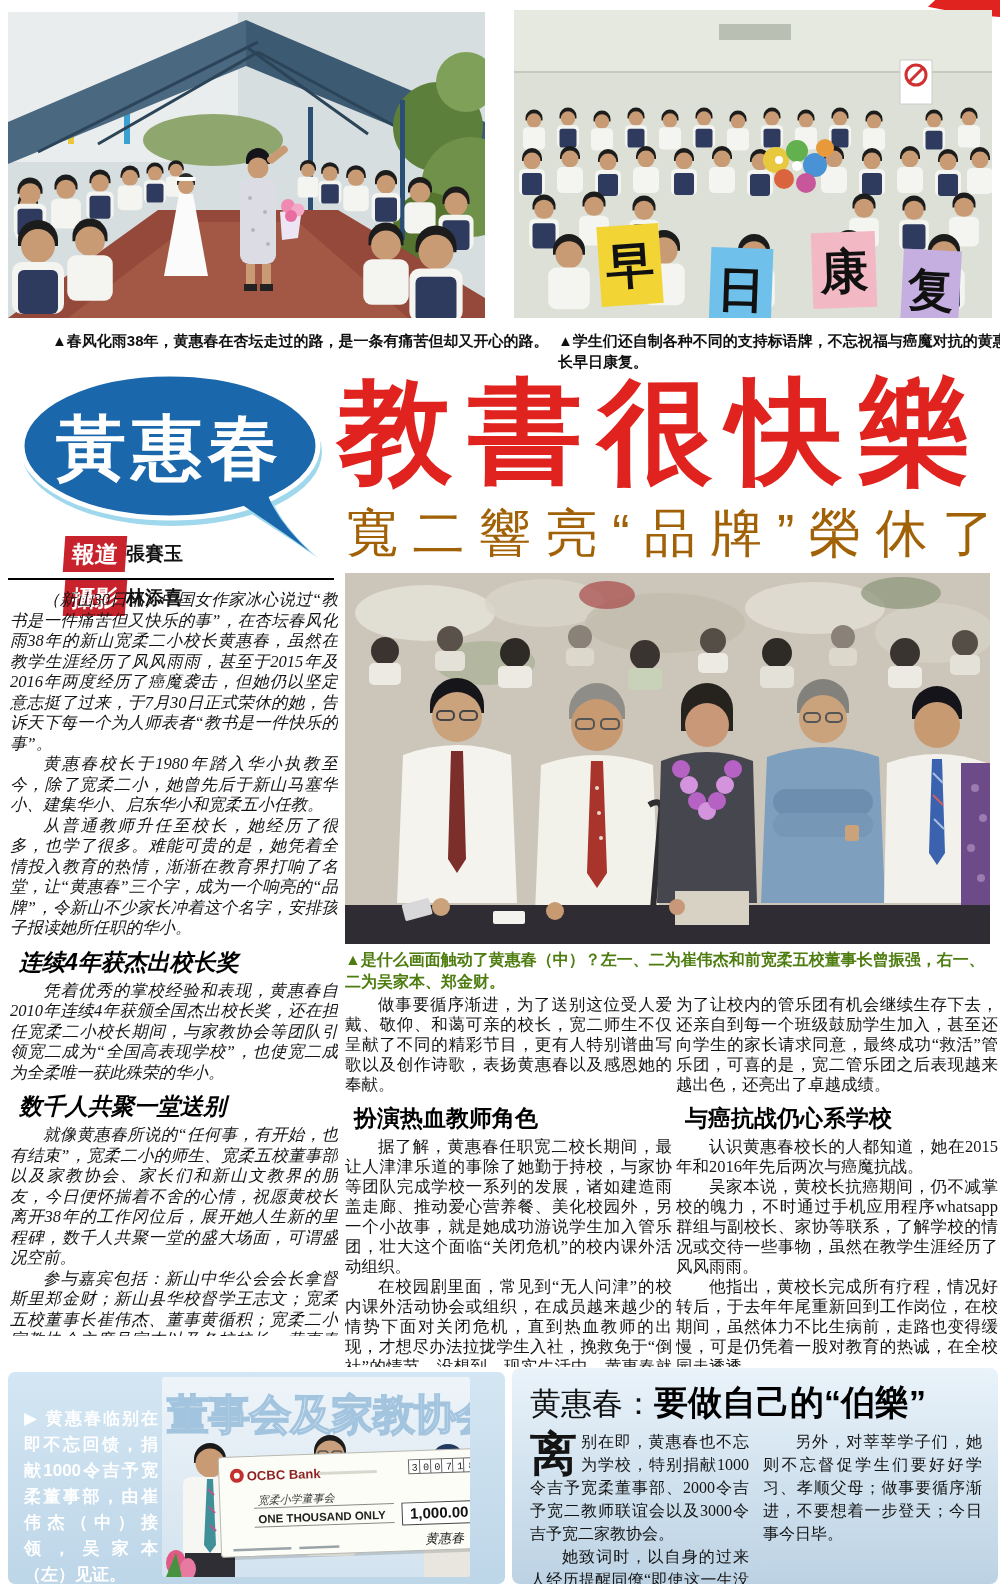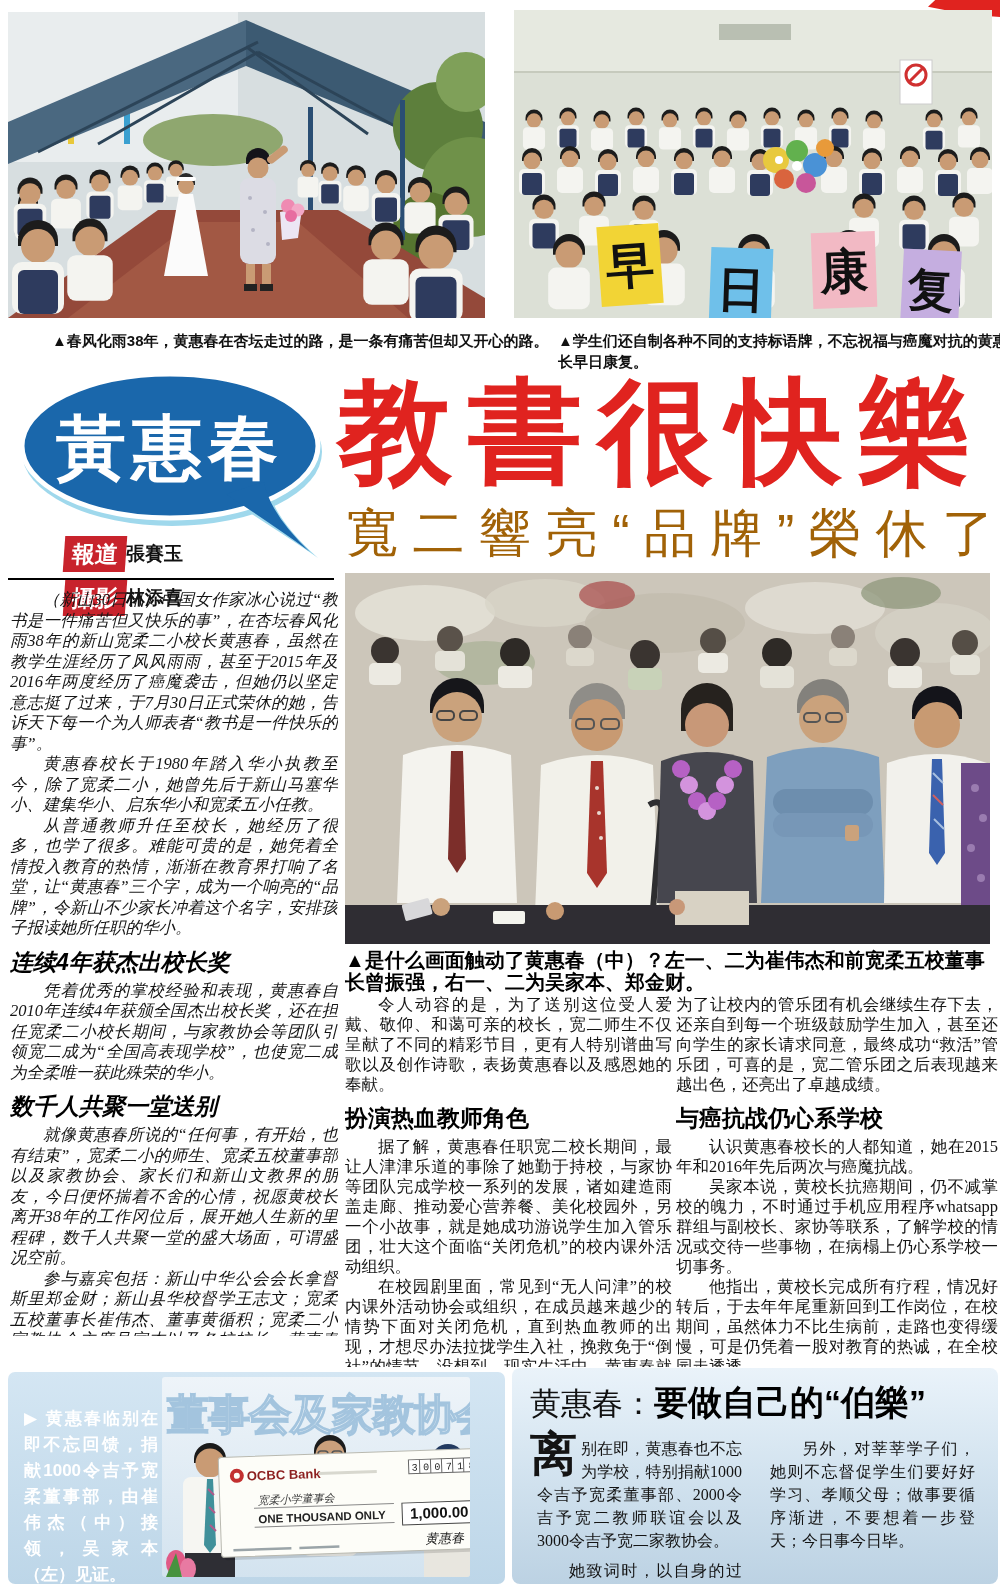--- a/index.html
+++ b/index.html
@@ -26,39 +26,39 @@
            font-size:19px;margin-left:0;color:#111;}
   .by-rule{position:absolute;left:8px;top:578px;width:326px;height:2px;background:#000;}
   
   .col{position:absolute;text-align:justify;color:#141414;overflow:hidden;}
   .col p{margin:0;text-indent:2em;}
   .col p.cont{text-indent:0;}
   #col1{left:10px;top:590px;width:328px;height:746px;font-size:16.5px;line-height:20.5px;font-style:italic;}
   #col2{left:345px;top:995px;width:327px;height:372px;font-size:16.5px;line-height:20px;}
   #col3{left:676px;top:995px;width:322px;height:372px;font-size:16.5px;line-height:20px;}
   .sec-h{font-family:"Liberation Sans","DejaVu Sans",sans-serif;font-weight:bold;
-         font-size:23px;line-height:28px;margin:9px 0 5px;text-indent:0;text-align:left;color:#000;}
+         font-size:23px;line-height:28px;margin:9px 9px 5px;text-indent:0;text-align:left;color:#000;}
   .main-cap{position:absolute;left:345px;top:949px;width:650px;
             font-family:"Liberation Sans","DejaVu Sans",sans-serif;
-            font-weight:bold;font-size:20px;line-height:22px;color:#000000;}
+            font-weight:bold;font-size:16px;line-height:22px;color:#4d7c0f;}
   
   .bl-panel{position:absolute;left:8px;top:1372px;width:497px;height:212px;border-radius:7px;
             background:linear-gradient(180deg,#d4e6f3,#bdd6e8);}
   .bl-cap{position:absolute;left:16px;top:34px;width:134px;color:#fff;
           font-family:"Liberation Sans","DejaVu Sans",sans-serif;font-weight:bold;
           font-size:17px;line-height:26px;text-align:justify;}
   .bl-photo{position:absolute;left:154px;top:5px;width:308px;height:200px;overflow:hidden;border-radius:3px;}
   .br-panel{position:absolute;left:512px;top:1368px;width:486px;height:216px;border-radius:8px;
             background:linear-gradient(180deg,#eaf3fa 0%,#d4e4f0 45%,#bcd2e3 100%);overflow:hidden;}
   .br-title{position:absolute;left:18px;top:12px;white-space:nowrap;text-align:center;}
   .br-title .pre{font-family:"Liberation Serif","DejaVu Serif",serif;font-size:31px;font-weight:400;color:#111;}
   .br-title .mainT{font-family:"Liberation Sans","DejaVu Sans",sans-serif;font-size:34px;font-weight:900;color:#000;}
   .br-cols{position:absolute;left:18px;top:62px;width:452px;display:flex;gap:14px;}
   .br-col{width:219px;font-size:16px;line-height:23px;text-align:justify;color:#141414;}
-  .br-col p{margin:7px;text-indent:2em;}
+  .br-col p{margin:0;text-indent:2em;}
   .br-col p.cont{text-indent:0;}
   .dropcap{float:left;font-size:47px;line-height:44px;font-weight:bold;margin:2px 4px 0 0;}
   .red-corner{position:absolute;right:0;top:0;width:72px;height:17px;background:#e0231f;
               clip-path:polygon(10% 0,100% 0,100% 100%,55% 85%,0 40%);}
 </style>
 </head>
 <body>
 
 <div id="page">
 
@@ -464,32 +464,32 @@
         </g>
       <circle cx="96" cy="334" r="9" fill="#caa27c"></circle>
       <rect x="148" y="338" width="32" height="13" rx="2" fill="#f4f4ee"></rect>
       <circle cx="210" cy="338" r="9" fill="#c89a72"></circle>
       <circle cx="332" cy="334" r="8" fill="#c89878"></circle>
     </svg>
   </div>
   <div class="main-cap">▲是什么画面触动了黄惠春（中）？左一、二为崔伟杰和前宽柔五校董事长曾振强，右一、二为吴家本、郑金财。</div>
 
   <div class="col" id="col2">
-    <p>令人动容的是，为了送别这位受人爱戴、敬仰、和蔼可亲的校长，宽二师生不仅呈献了不同的精彩节目，更有人特别谱曲写歌以及创作诗歌，表扬黄惠春以及感恩她的奉献。</p>
+    <p>做事要循序渐进，为了送别这位受人爱戴、敬仰、和蔼可亲的校长，宽二师生不仅呈献了不同的精彩节目，更有人特别谱曲写歌以及创作诗歌，表扬黄惠春以及感恩她的奉献。</p>
     <div class="sec-h">扮演热血教师角色</div>
     <p>据了解，黄惠春任职宽二校长期间，最让人津津乐道的事除了她勤于持校，与家协等团队完成学校一系列的发展，诸如建造雨盖走廊、推动爱心营养餐、美化校园外，另一个小故事，就是她成功游说学生加入管乐团，壮大这个面临“关闭危机”的校内课外活动组织。</p>
     <p>在校园剧里面，常见到“无人问津”的校内课外活动协会或组织，在成员越来越少的情势下面对关闭危机，直到热血教师的出现，才想尽办法拉拢学生入社，挽救免于“倒社”的情节，没想到，现实生活中，黄惠春就扮演了这个热血教师的角色。</p>
 
   </div>
 
   <div class="col" id="col3">
     <p class="cont">为了让校内的管乐团有机会继续生存下去，还亲自到每一个班级鼓励学生加入，甚至还向学生的家长请求同意，最终成功“救活”管乐团，可喜的是，宽二管乐团之后表现越来越出色，还亮出了卓越成绩。</p>
     <div class="sec-h">与癌抗战仍心系学校</div>
     <p>认识黄惠春校长的人都知道，她在2015年和2016年先后两次与癌魔抗战。</p>
-    <p>吴家本说，黄校长抗癌期间，仍不减掌校的魄力，不时通过手机应用程序whatsapp群组与副校长、家协等联系，了解学校的情况或交待一些事物，在病榻上仍心系学校一切事务。</p>
+    <p>吴家本说，黄校长抗癌期间，仍不减掌校的魄力，不时通过手机应用程序whatsapp群组与副校长、家协等联系，了解学校的情况或交待一些事物，虽然在教学生涯经历了风风雨雨。</p>
     <p>他指出，黄校长完成所有疗程，情况好转后，于去年年尾重新回到工作岗位，在校期间，虽然体力不比生病前，走路也变得缓慢，可是仍凭着一股对教育的热诚，在全校园走透透。</p>
 
   </div>
 
   <div class="bl-panel">
     <div class="bl-cap">▶ 黄惠春临别在即不忘回馈，捐献1000令吉予宽柔董事部，由崔伟杰（中）接领，吴家本（左）见证。</div>
     <div class="bl-photo">
       <svg width="341" height="200" viewBox="0 0 341 200">
         <defs>
           <linearGradient id="bgc" x1="0" y1="0" x2="0" y2="1">

